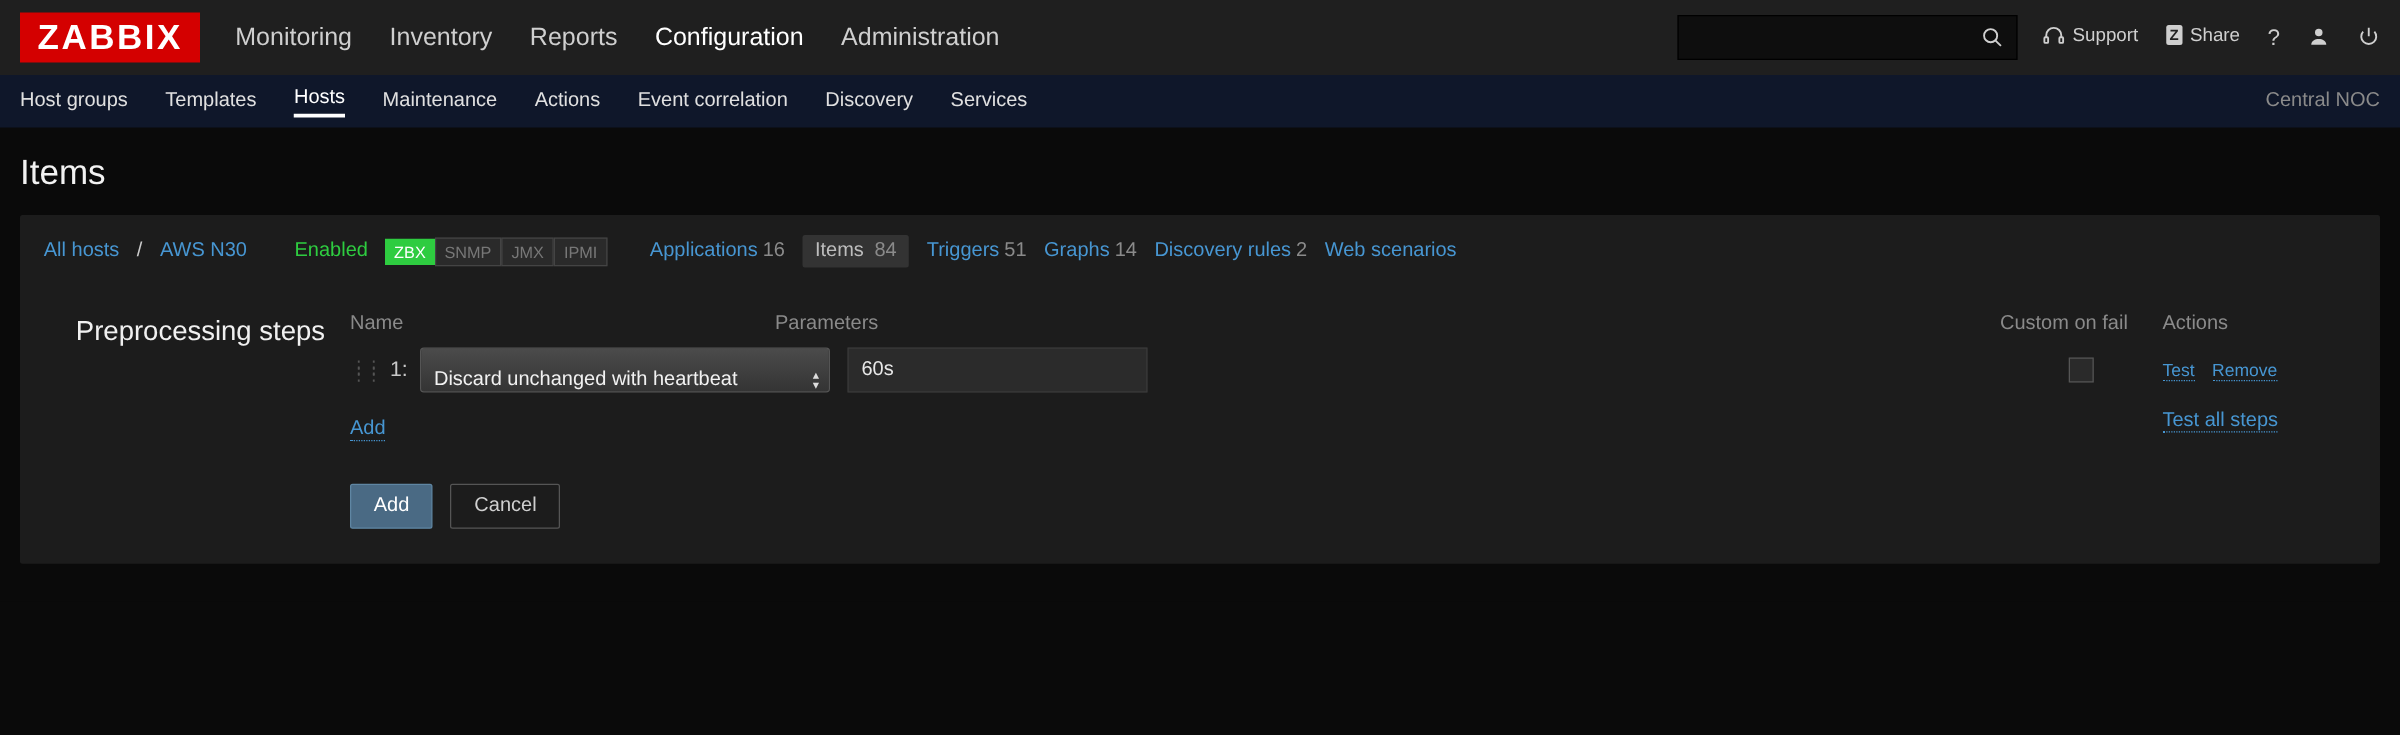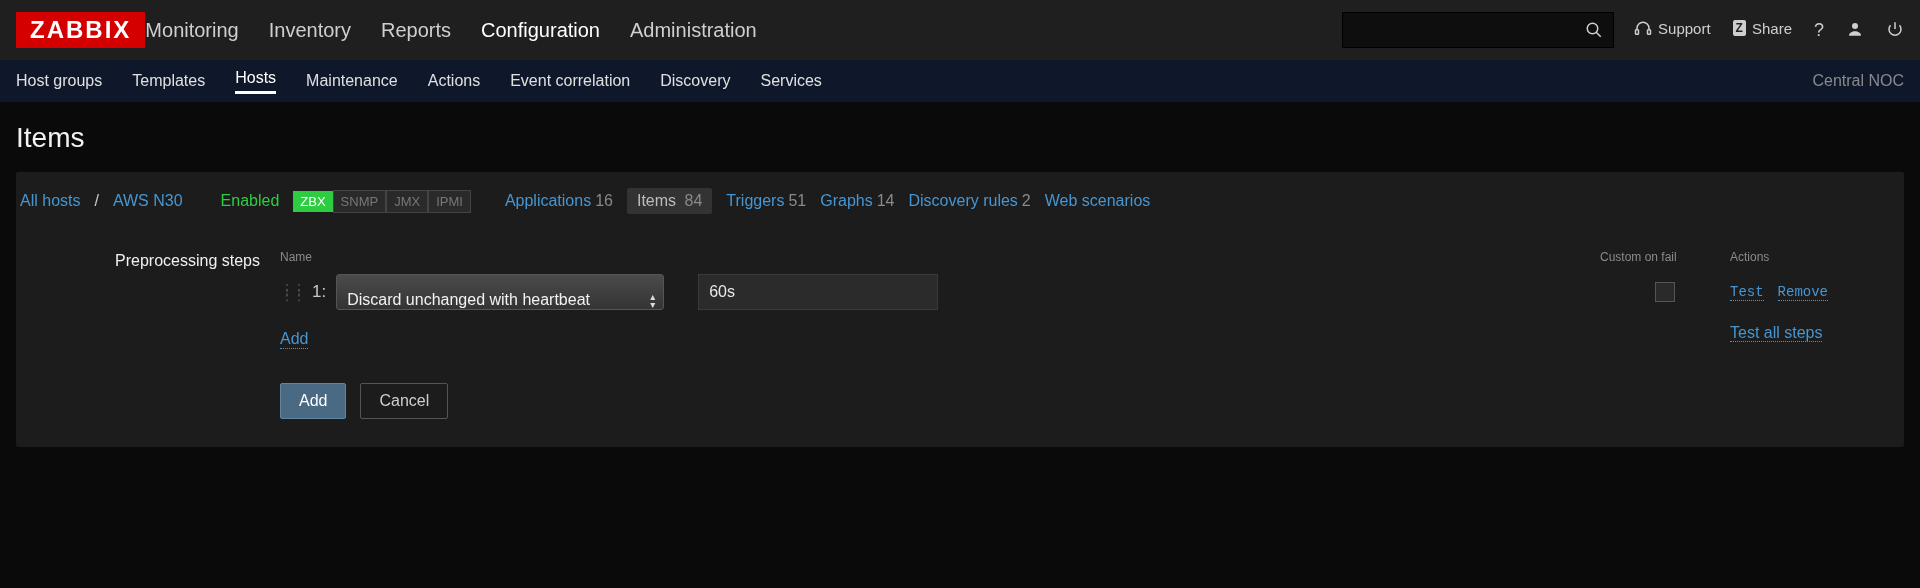--- a/index.html
+++ b/index.html
@@ -1,70 +1,70 @@
 <!DOCTYPE html>
 <html><head>
 <meta charset="utf-8">
 <style>
   html,body{margin:0;padding:0;background:#0a0a0a;color:#f2f2f2;font-family:Arial,Helvetica,sans-serif;font-size:14px;width:1920px;}
   a{color:#4796d2;text-decoration:none;}
   
   .topbar{display:flex;align-items:center;height:60px;background:#1f1f1f;padding:0 16px;}
-  .logo{background:#d40000;color:#fff;font-weight:bold;font-size:24px;letter-spacing:2px;padding:4px 14px;font-family:Arial,sans-serif;}
+  .logo{background:#d40000;color:#fff;font-weight:bold;font-size:28px;letter-spacing:2px;padding:4px 14px;margin-right:28px;font-family:Arial,sans-serif;}
   .topnav{display:flex;gap:30px;font-size:20px;align-items:flex-end;}
   .topnav span{color:#cfcfcf;cursor:pointer;}
   .topnav span.active{color:#ffffff;}
   .topbar-spacer{flex:1;}
   .search{display:flex;align-items:center;width:270px;height:34px;background:#0e0e0e;border:1px solid #000;margin-right:20px;position:relative;}
   .search svg{position:absolute;right:10px;}
   .top-icons{display:flex;align-items:flex-start;gap:22px;color:#cfcfcf;}
   .top-icons .grp{display:flex;align-items:center;gap:6px;cursor:pointer;font-size:15px;}
   .z-badge{background:#cfcfcf;color:#1f1f1f;font-weight:bold;font-size:12px;padding:1px 3px;border-radius:2px;}
   
   .subbar{display:flex;align-items:center;height:42px;background:#0f172a;padding:0 16px;font-size:16px;}
   .subbar span{color:#e0e0e0;margin-right:30px;cursor:pointer;}
   .subbar span.active{color:#ffffff;border-bottom:3px solid #fff;padding-bottom:4px;}
   .subbar .right{margin-left:auto;color:#8a8a8a;margin-right:0;}
   
   .page{padding:14px 16px 30px 16px;}
   h1{font-size:28px;font-weight:normal;color:#f2f2f2;margin:6px 0 18px 0;}
   .panel{background:#1c1c1c;border-radius:2px;padding:0 0 28px 0;}
-  .crumbs{display:flex;align-items:center;gap:14px;padding:16px 14px 10px 4px;font-size:16px;flex-wrap:wrap;}
+  .crumbs{display:flex;align-items:center;gap:14px;padding:16px 14px 10px 19px;font-size:16px;flex-wrap:wrap;}
   .crumbs .sep{color:#ccc;}
   .crumbs .enabled{color:#2ecc40;}
   .badge-grp{display:flex;align-items:center;}
   .badge{font-size:13px;padding:3px 7px;}
   .badge.zbx{background:#2ecc40;color:#fff;}
   .badge.dim{background:#2a2a2a;color:#777;border:1px solid #444;}
   .cnt{color:#8a8a8a;margin-left:4px;}
   .pill{background:#333;color:#bdbdbd;padding:4px 10px;border-radius:2px;}
   .pill .cnt{color:#8a8a8a;}
   
   .tabs{display:flex;gap:26px;padding:6px 14px 0 14px;border-bottom:1px solid #333;font-size:16px;}
   .tabs span{padding:8px 2px 10px 2px;color:#4796d2;cursor:pointer;}
   .tabs span.active{color:#ffffff;border-bottom:3px solid #cfcfcf;}
   
   .form{padding:26px 14px 0 14px;}
   .form-row{display:flex;align-items:flex-start;}
-  .form-label{font-size:16px;color:#f0f0f0;margin-right:20px;padding-top:2px;text-align:right;width:230px;}
+  .form-label{font-size:22px;color:#f0f0f0;margin-right:20px;padding-top:2px;text-align:right;width:230px;}
   .tbl{flex:1;}
-  .tbl-head{display:flex;color:#8a8a8a;font-size:12px;margin-bottom:10px;}
+  .tbl-head{display:flex;color:#8a8a8a;font-size:16px;margin-bottom:10px;}
   .col-name{width:340px;}
   .col-param{width:640px;}
   .col-spacer{flex:1;}
   .col-cof{width:130px;text-align:left;}
   .col-act{width:160px;}
   .step{display:flex;align-items:center;margin-bottom:14px;}
   .grip{color:#555;font-size:14px;letter-spacing:-2px;margin-right:8px;cursor:grab;line-height:6px;}
   .idx{color:#c8c8c8;font-size:17px;margin-right:10px;}
   .sel{position:relative;width:290px;height:34px;background:linear-gradient(#4b4b4b,#343434);border:1px solid #555;border-radius:3px;color:#f2f2f2;display:flex;align-items:flex-end;padding:0 26px 0 10px;font-size:16px;margin-right:14px;white-space:nowrap;overflow:hidden;}
   .sel .chev{position:absolute;right:8px;font-size:10px;line-height:8px;color:#ddd;}
-  .param-inp{width:218px;height:34px;background:#2b2b2b;border:1px solid #3a3a3a;color:#e8e8e8;padding:0 10px;font-size:16px;margin-left:20px;}
+  .param-inp{width:218px;height:34px;background:#2b2b2b;border:1px solid #3a3a3a;color:#e8e8e8;padding:0 10px;font-size:16px;}
   .cof-box{width:18px;height:18px;border:1px solid #555;background:#2a2a2a;}
-  .act-links{display:flex;gap:14px;font-family:Liberation Mono, monospace;}
+  .act-links{display:flex;gap:14px;}
   .act-links a{border-bottom:1px dotted #4796d2;}
   .addlink{display:inline-block;margin:6px 0 0 0;border-bottom:1px dotted #4796d2;font-size:16px;}
   .testall{border-bottom:1px dotted #4796d2;font-size:16px;}
   .buttons{display:flex;gap:14px;margin-top:34px;margin-left:250px;}
   .btn{padding:8px 18px;font-size:16px;border-radius:2px;cursor:pointer;}
   .btn.primary{background:#4a6a84;border:1px solid #5f86a3;color:#fff;}
   .btn.secondary{background:transparent;border:1px solid #555;color:#cfcfcf;}
 </style>
 </head>
 <body>
@@ -154,20 +154,21 @@
       <span><a>Web scenarios</a></span>
     </div>
 
 
     <div class="form">
       <div class="form-row">
         <div class="form-label">Preprocessing steps</div>
         <div class="tbl">
           <div class="tbl-head">
             <div class="col-name">Name</div>
+            <div class="col-param">Parameters</div>
             <div class="col-spacer"></div>
             <div class="col-cof">Custom on fail</div>
             <div class="col-act">Actions</div>
           </div>
 
           <div class="step">
             <div class="grip">⋮⋮<br>⋮⋮</div>
             <div class="idx">1:</div>
             <div class="sel">
               <span>Discard unchanged with heartbeat</span>

